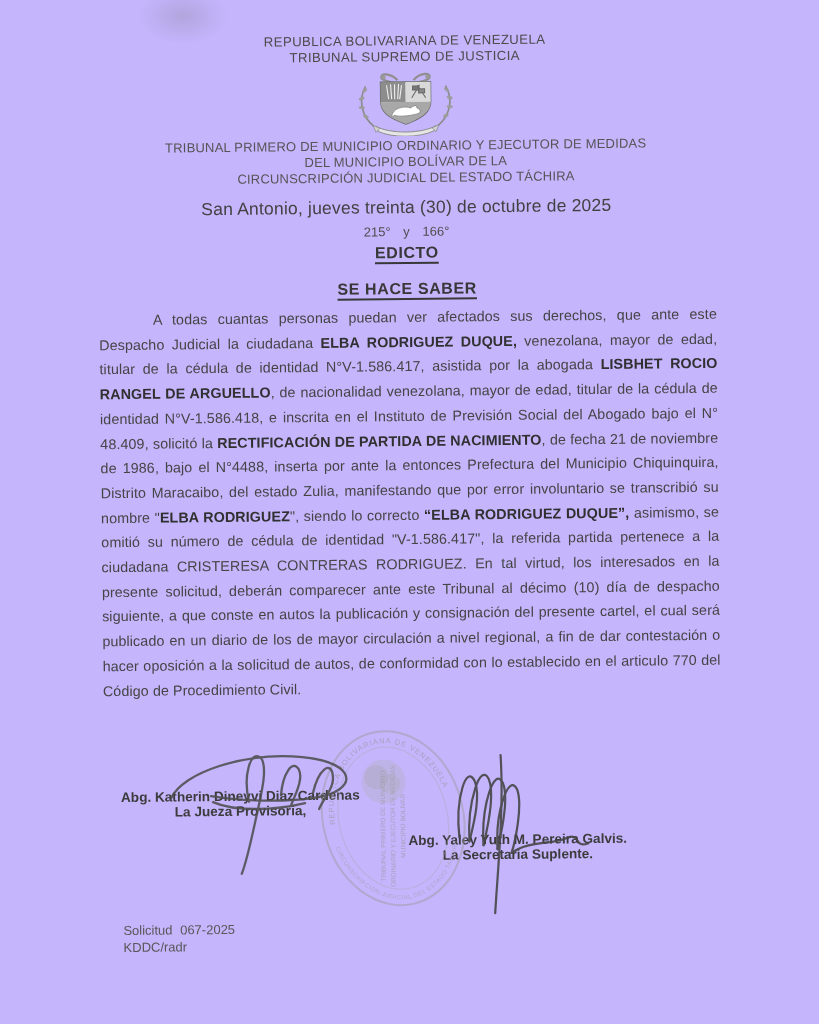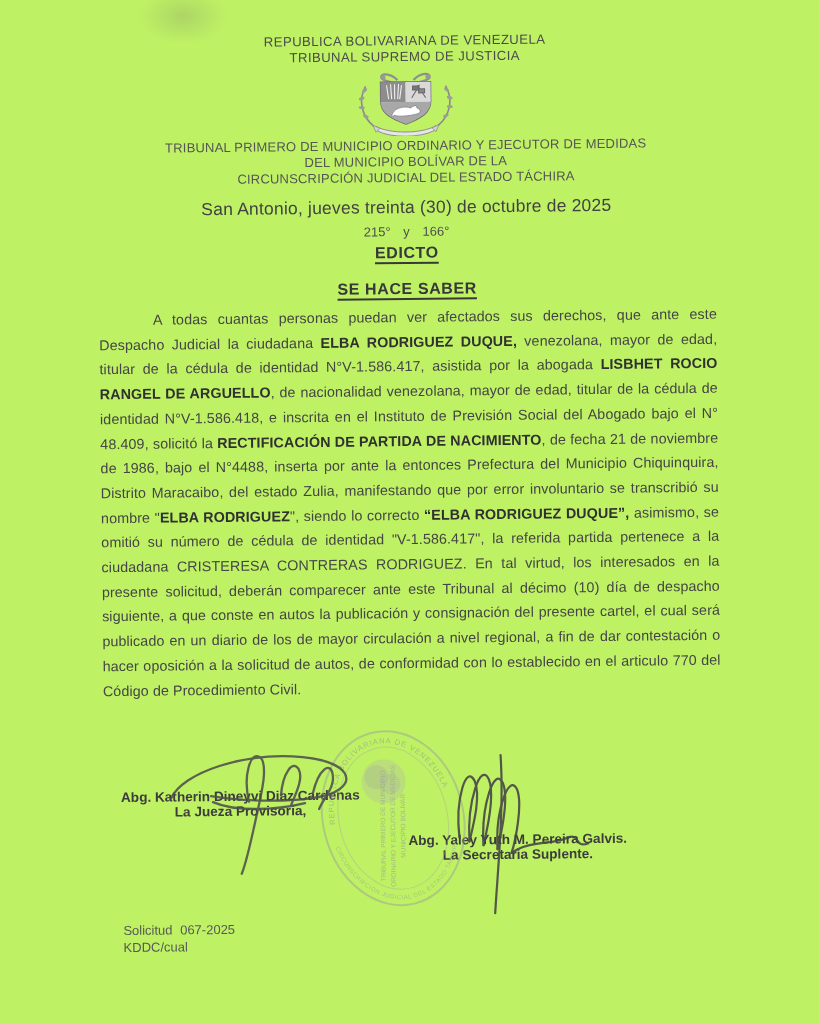--- a/index.html
+++ b/index.html
@@ -2,21 +2,21 @@
 <html><head>
 <meta charset="utf-8">
 <style>
   html,body{margin:0;padding:0;}
   body{
     width:819px;height:1024px;overflow:hidden;position:relative;
     background:#f3f3f1;
     font-family:"Liberation Sans", sans-serif;
   }
   .sheet{
-    position:absolute;inset:0;background:#bef264;text-decoration:underline;
+    position:absolute;inset:0;background:#c4b5fd;text-decoration:underline;
   }
   .smudge{
     position:absolute;left:138px;top:-12px;width:90px;height:56px;
     background:radial-gradient(closest-side, rgba(110,110,110,.22), rgba(110,110,110,0));
     pointer-events:none;
   }
   .content{
     position:absolute;left:0;top:0;width:819px;height:1024px;
     transform:rotate(-0.6deg);transform-origin:50% 50%;
     color:#444;
@@ -178,16 +178,16 @@
         <path d="M28,88 C24,48 36,14 44,32 C50,47 42,76 38,92"></path>
         <path d="M38,92 C36,52 50,12 58,30 C64,45 56,80 52,96"></path>
         <path d="M52,96 C50,56 64,16 72,34 C78,49 70,84 66,100"></path>
         <path d="M66,100 C64,62 78,24 86,40 C92,55 84,92 80,104"></path>
         <path d="M80,104 C96,92 120,96 134,90 C150,83 142,101 157,95"></path>
         <path d="M70,6 C73,60 66,120 63,164"></path>
       </g>
     </svg>
 
     <div class="footer foot1">Solicitud 067-2025</div>
-    <div class="footer foot2">KDDC/cual</div>
+    <div class="footer foot2">KDDC/radr</div>
 
   </div>
 </div>
 
 </body></html>

